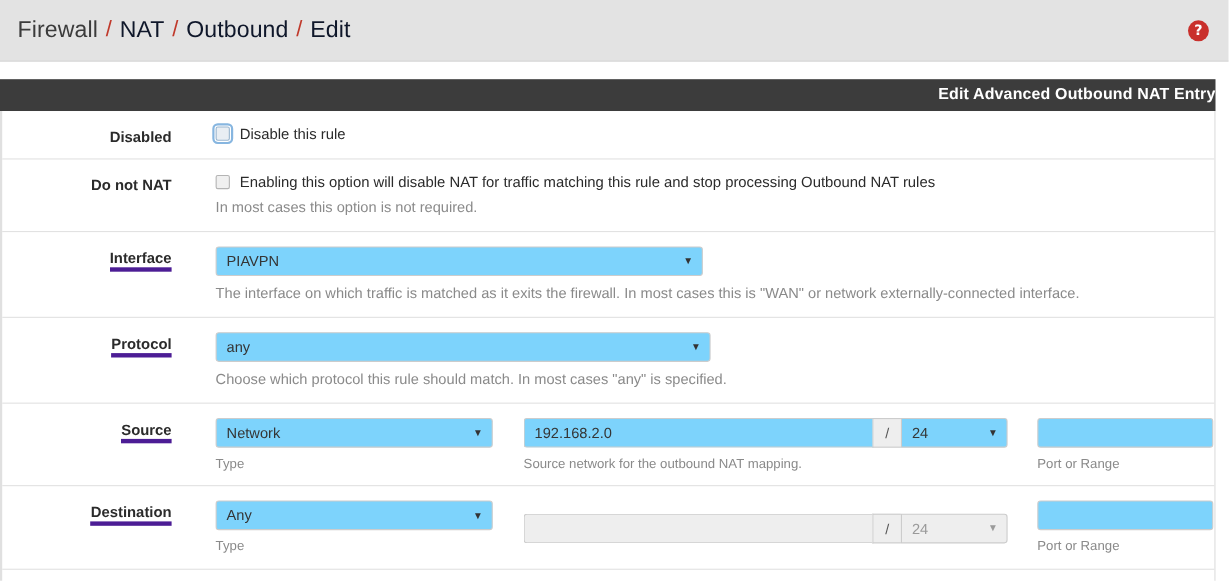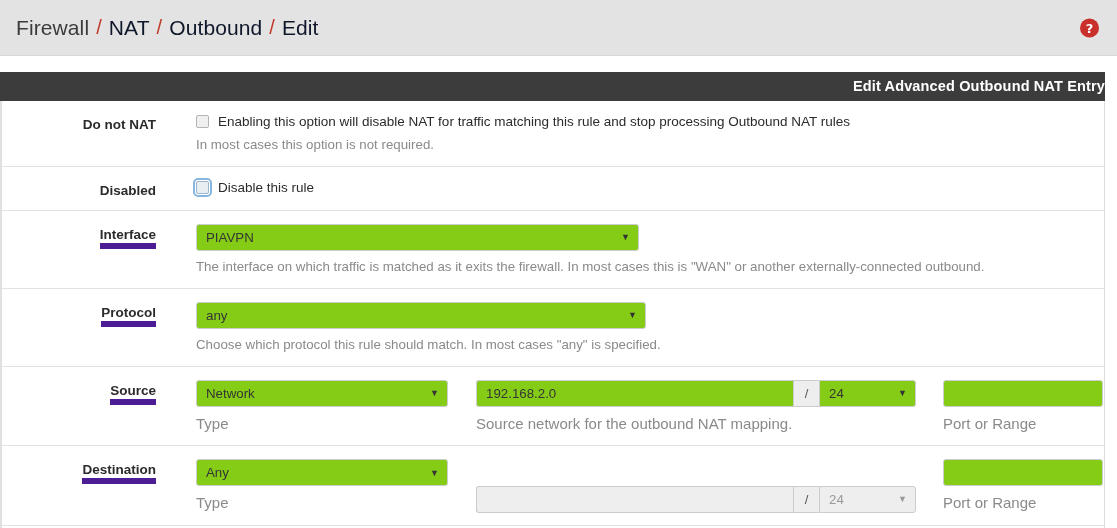--- a/index.html
+++ b/index.html
@@ -89,21 +89,21 @@
     width: 166px;
     flex: 0 0 166px;
     text-align: right;
     padding-right: 12px;
     padding-top: 3px;
     font-size: 13.5px;
     font-weight: bold;
     color: #2b2b2b;
   }
   .col-label .underlined {
-    border-bottom: 6px solid #4c1d95;
+    border-bottom: 4px solid #4c1d95;
     padding-bottom: 1px;
     cursor: help;
   }
   .col-fields {
     flex: 1 1 auto;
     padding-left: 28px;
     min-width: 0;
   }
 
   
@@ -134,21 +134,21 @@
     color: #8a8a8a;
     margin-top: 7px;
     line-height: 1.35;
   }
 
   
   .sel, .inp {
     height: 27px;
     border: 1px solid #cccccc;
     border-radius: 3px;
-    background: #84cc16;
+    background: #7dd3fc;
     font-size: 13.3px;
     color: #353535;
     padding: 0 9px;
     display: flex;
     align-items: center;
     position: relative;
     font-family: "Liberation Sans", sans-serif;
   }
   .sel { cursor: pointer; padding-right: 24px; }
   .sel .caret {
@@ -164,21 +164,21 @@
     cursor: not-allowed;
   }
   .sel.disabled .caret { color: #9a9a9a; }
 
   .w-interface { width: 443px; }
   .w-protocol  { width: 450px; }
 
   
   .addr-row {
     display: flex;
-    align-items: flex-end;
+    align-items: center;
     gap: 0;
   }
   .cell { display: flex; flex-direction: column; }
   .cell-type  { width: 252px; margin-right: 28px; }
   .cell-addr  { width: 440px; margin-right: 27px; }
   .cell-port  { width: 160px; }
 
   .input-group { display: flex; align-items: stretch; border-radius: 10px; }
   .ig-addr {
     flex: 1 1 auto;
@@ -197,21 +197,21 @@
     display: flex;
     align-items: center;
     justify-content: center;
   }
   .ig-cidr {
     width: 97px;
     flex: 0 0 97px;
     border-radius: 0 3px 3px 0;
   }
   .field-caption {
-    font-size: 15px;
+    font-size: 12px;
     color: #8a8a8a;
     margin-top: 7px;
     line-height: 1.3;
   }
 </style>
 </head>
 <body>
 
 <div class="breadcrumb-bar">
   <div class="breadcrumb">
@@ -228,50 +228,50 @@
 
 <div class="bar-gap"></div>
 
 <div class="panel">
 
   <div class="panel-heading">Edit Advanced Outbound NAT Entry</div>
 
   <div class="panel-body">
 
     <div class="form-row">
+      <div class="col-label">Disabled</div>
+      <div class="col-fields">
+        <div class="check-line">
+          <span class="cb focused"></span>
+          <span>Disable this rule</span>
+        </div>
+      </div>
+    </div>
+
+    <div class="form-row">
       <div class="col-label">Do not NAT</div>
       <div class="col-fields">
         <div class="check-line">
           <span class="cb"></span>
           <span>Enabling this option will disable NAT for traffic matching this rule and stop processing Outbound NAT rules</span>
         </div>
         <div class="help-block">In most cases this option is not required.</div>
       </div>
     </div>
 
     <div class="form-row">
-      <div class="col-label">Disabled</div>
-      <div class="col-fields">
-        <div class="check-line">
-          <span class="cb focused"></span>
-          <span>Disable this rule</span>
-        </div>
-      </div>
-    </div>
-
-    <div class="form-row">
       <div class="col-label">
         <span class="underlined">Interface</span>
       </div>
       <div class="col-fields">
         <div class="sel w-interface">
           <span>PIAVPN</span>
           <span class="caret">▼</span>
         </div>
-        <div class="help-block">The interface on which traffic is matched as it exits the firewall. In most cases this is "WAN" or another externally-connected outbound.</div>
+        <div class="help-block">The interface on which traffic is matched as it exits the firewall. In most cases this is "WAN" or network externally-connected interface.</div>
       </div>
     </div>
 
     <div class="form-row">
       <div class="col-label">
         <span class="underlined">Protocol</span>
       </div>
       <div class="col-fields">
         <div class="sel w-protocol">
           <span>any</span>

